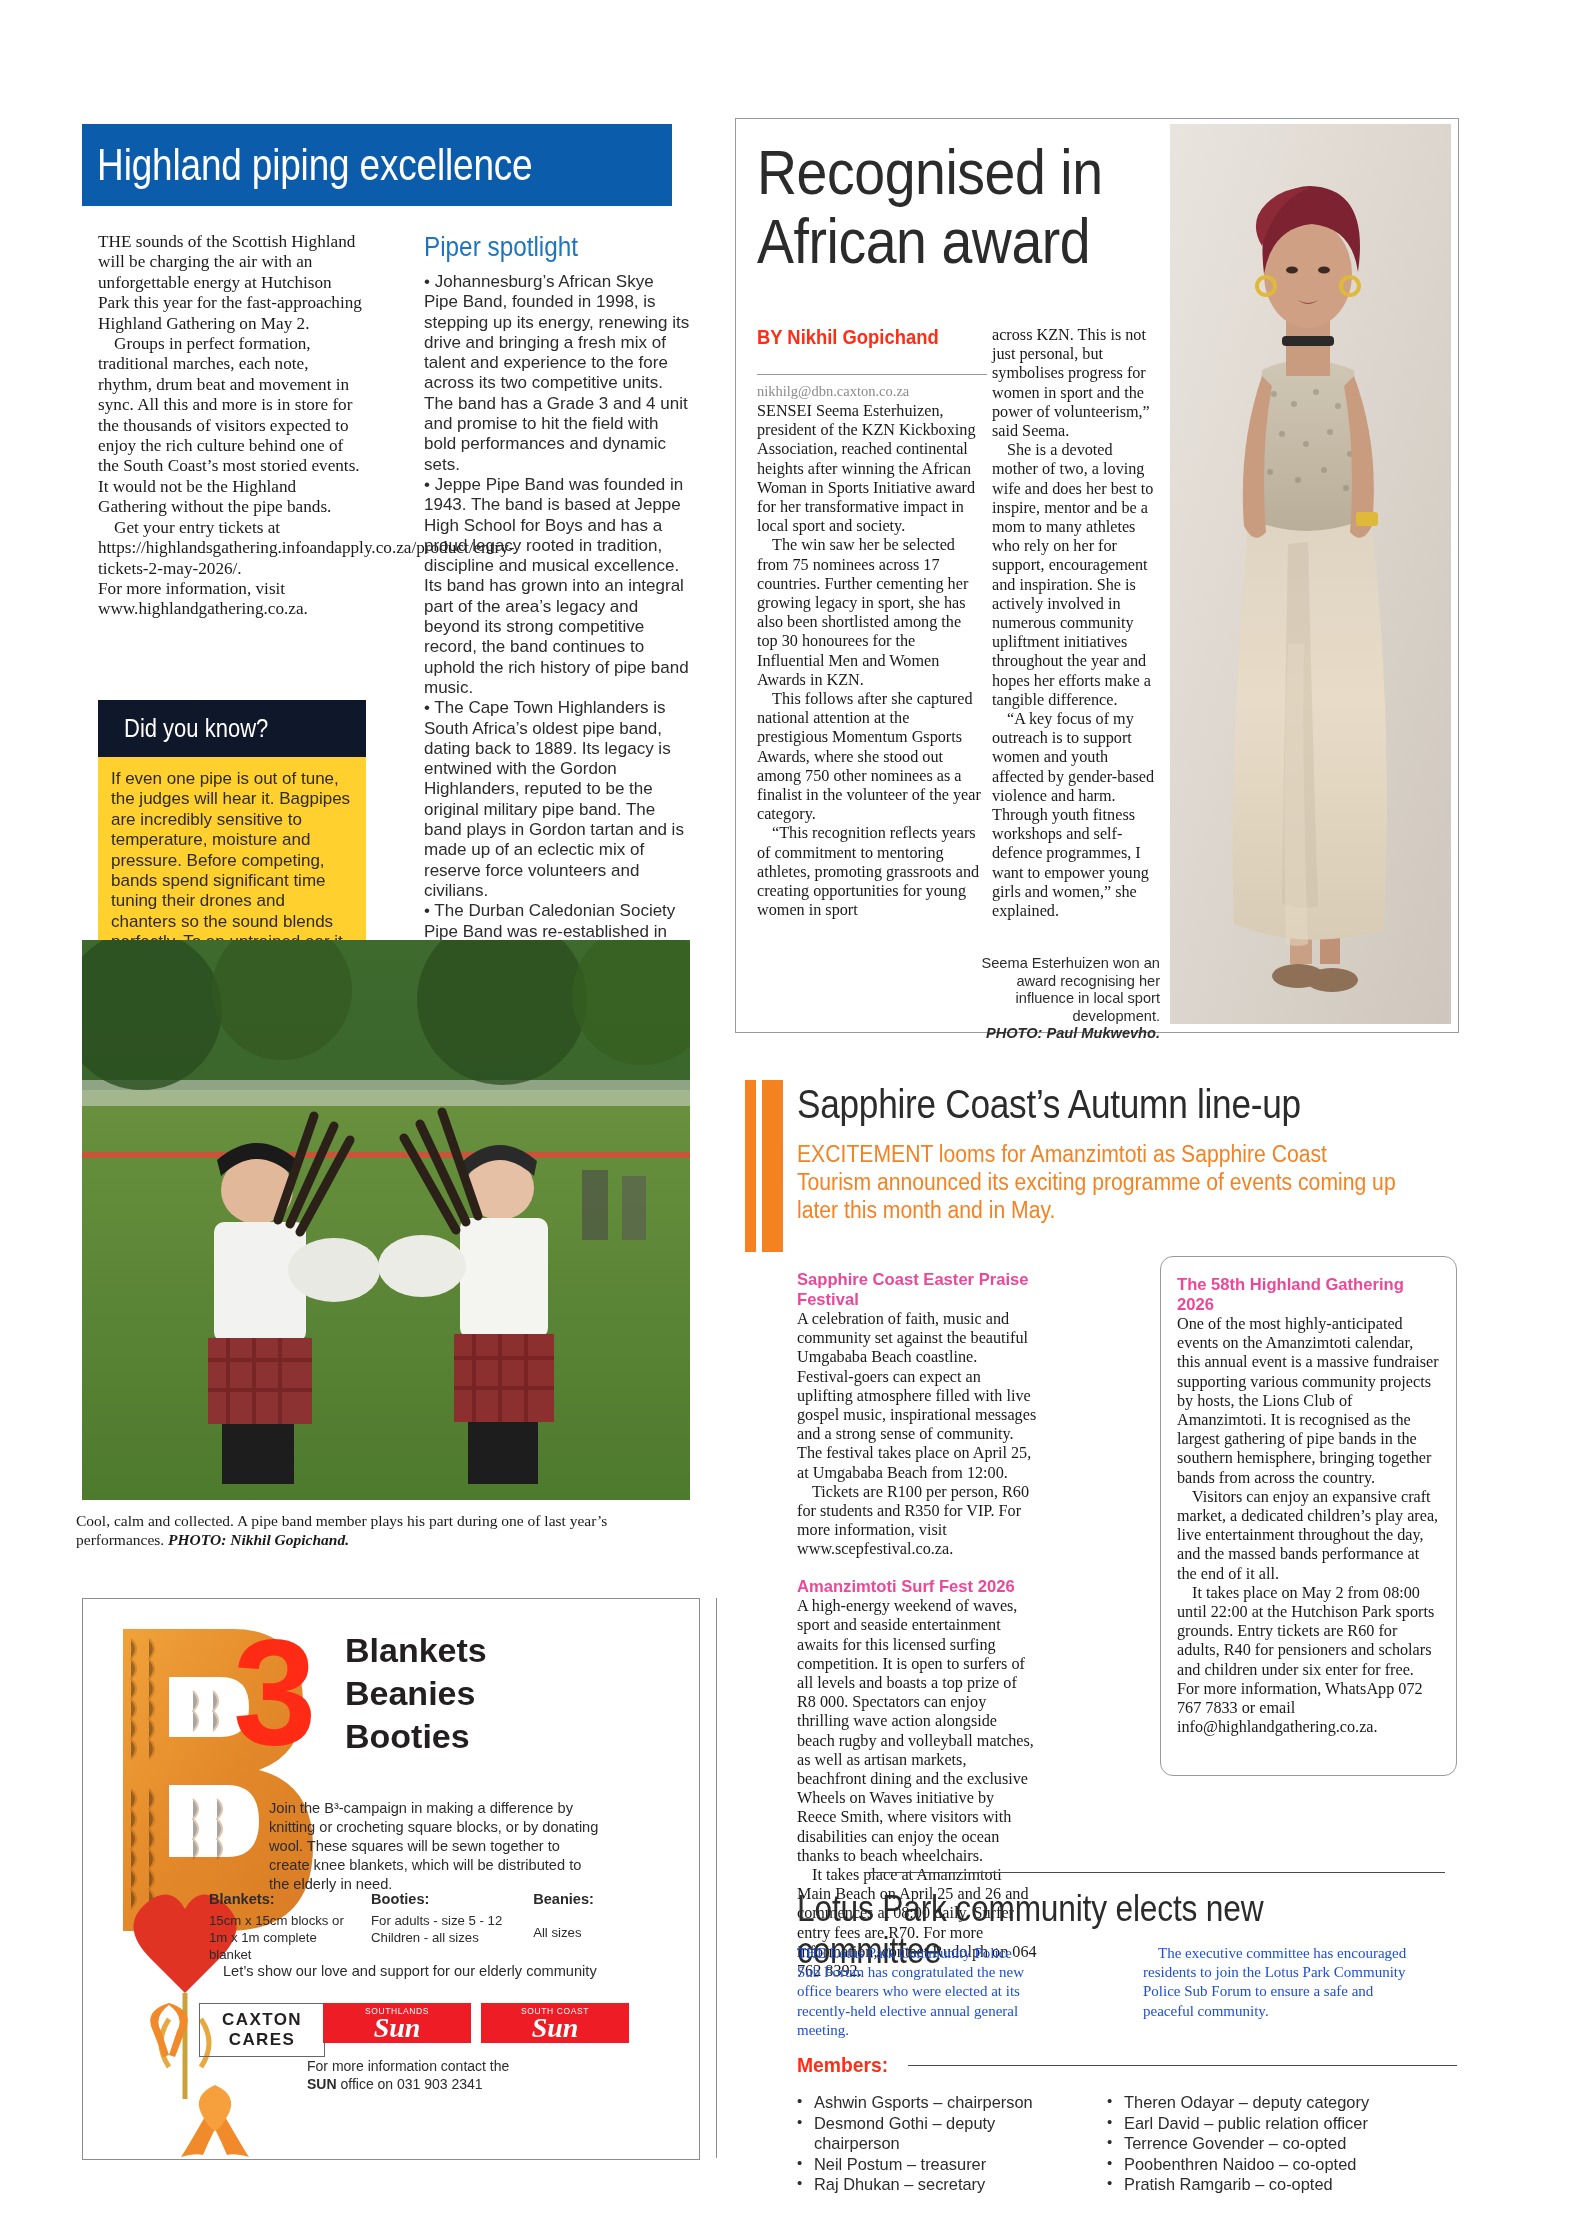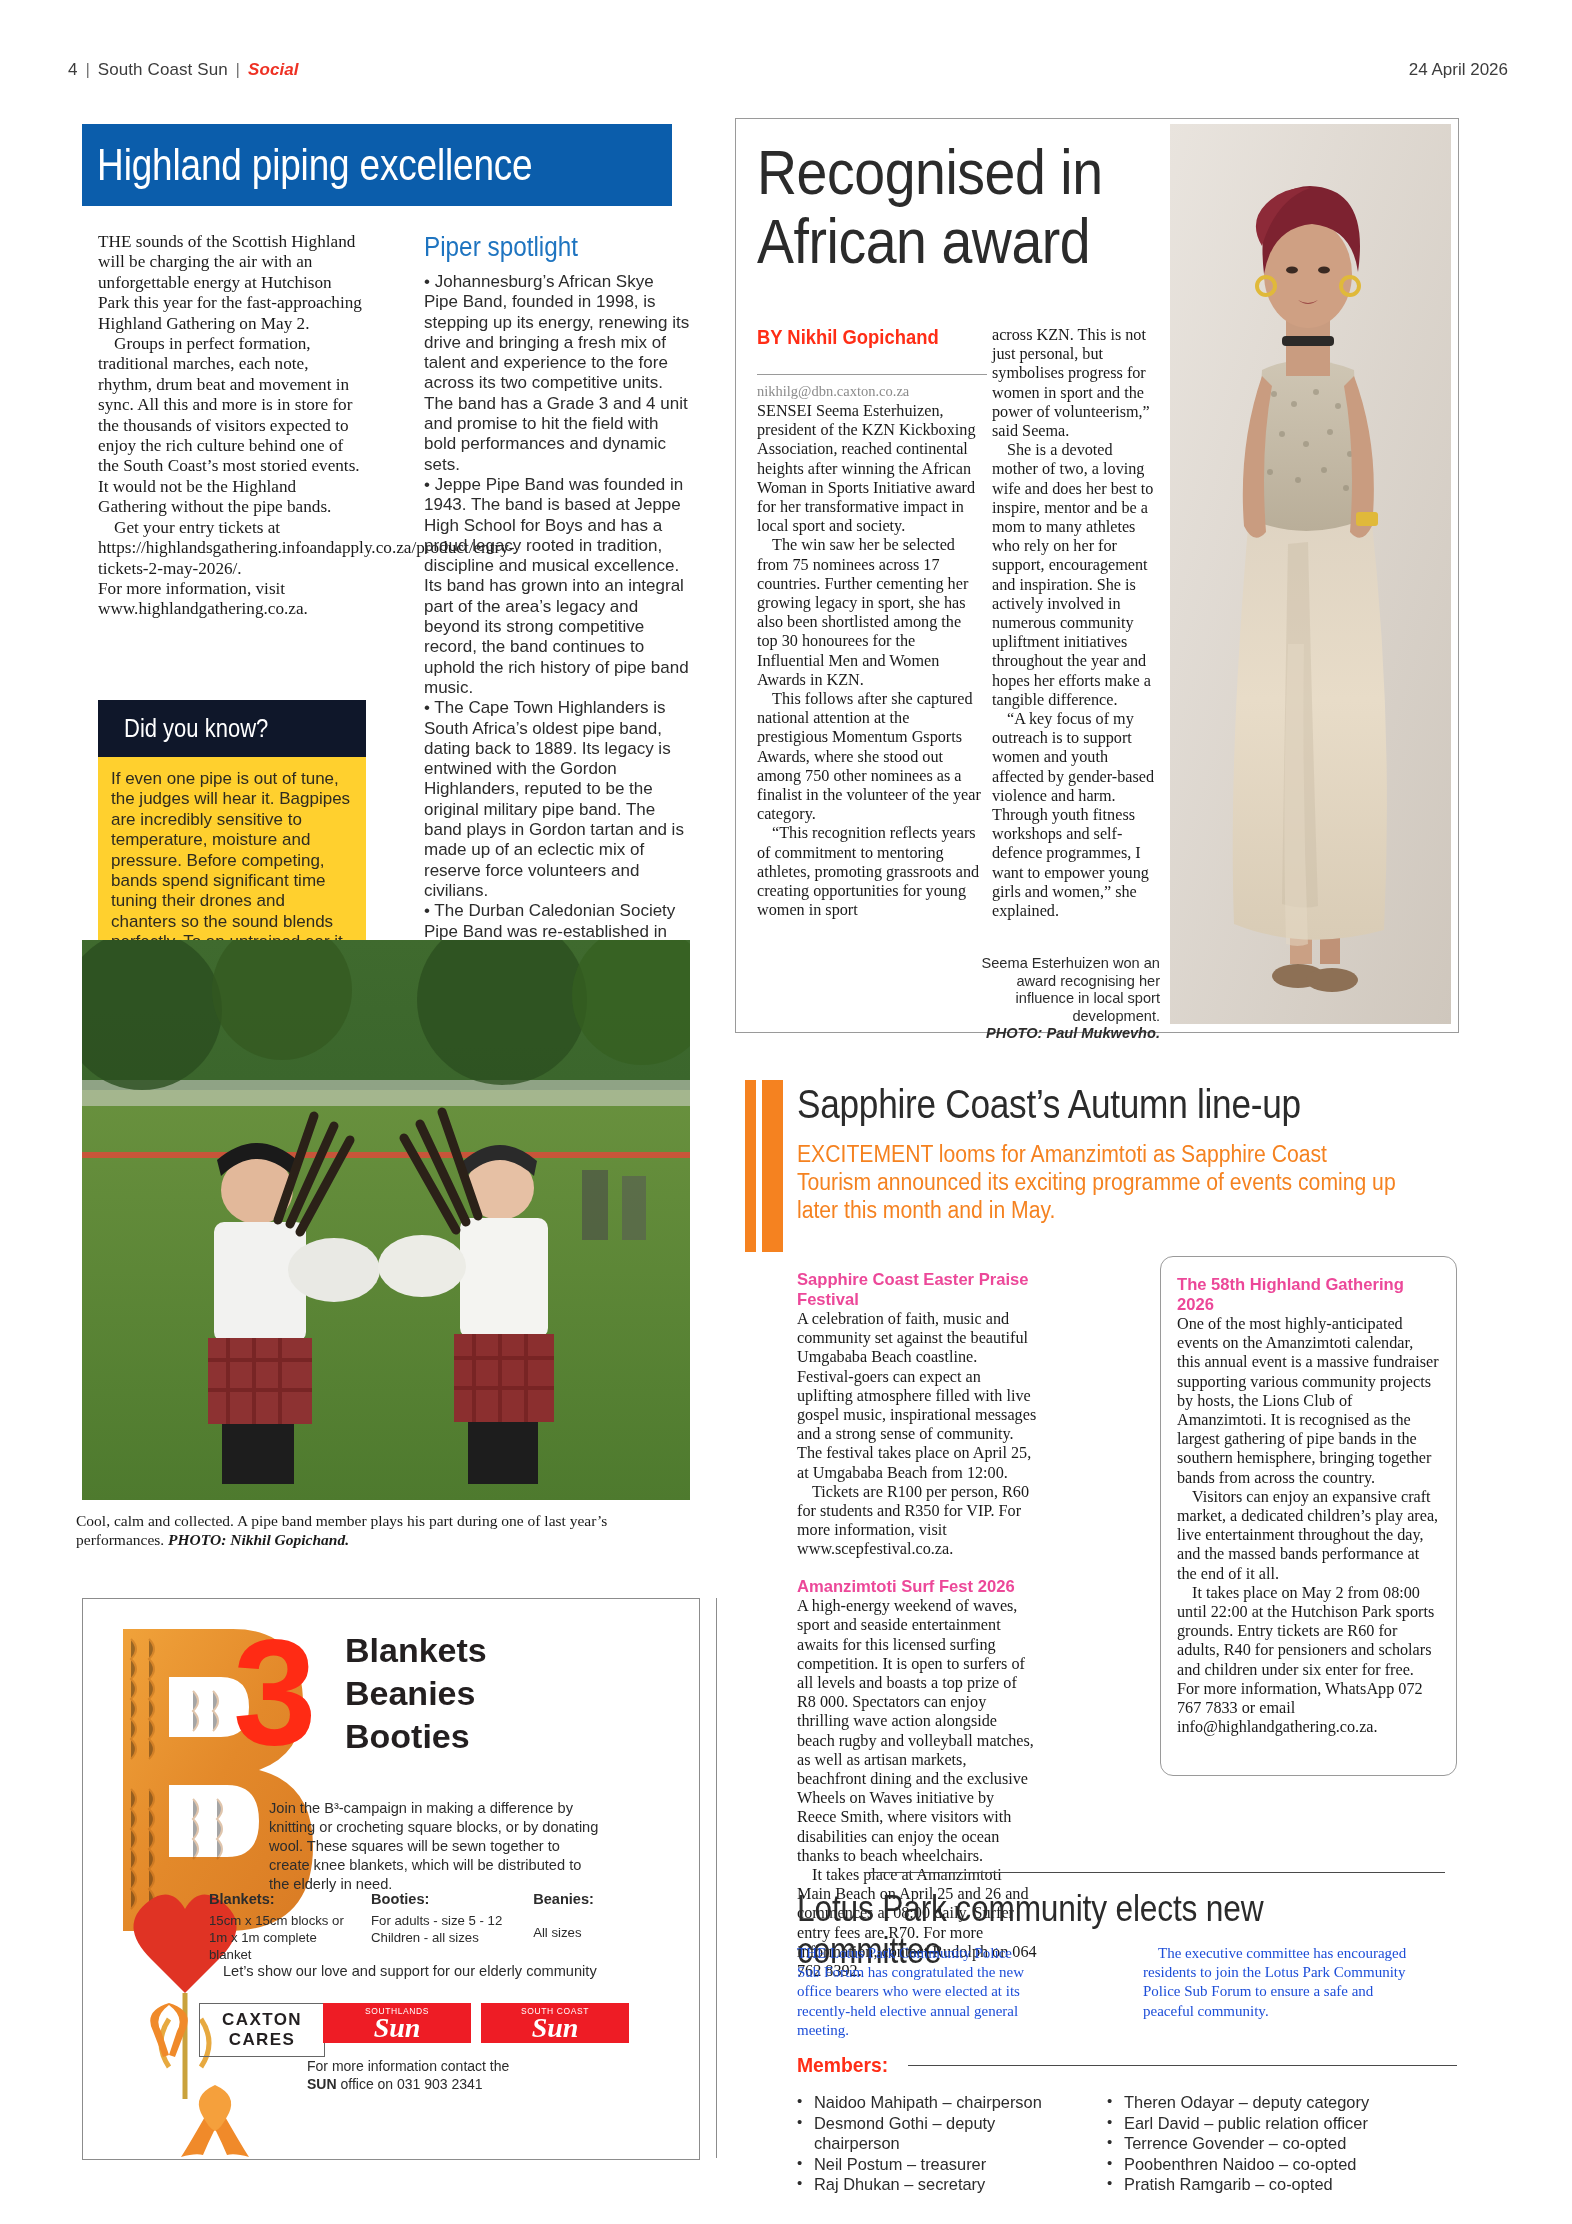--- a/index.html
+++ b/index.html
@@ -131,30 +131,20 @@
   .lp-list li{padding-left:17px;position:relative;}
   .lp-list li:before{content:"\2022";position:absolute;left:0;top:-1px;font-size:15px;}
 
   .vrule{position:absolute;background:#8c8c8c;width:1px;}
 </style>
 </head>
 <body>
 
 <div class="page">
 
-  <div class="masthead">
-    <div class="mh-left">
-      <span>4</span>
-      <span class="sep">|</span>
-      <span>South Coast Sun</span>
-      <span class="sep">|</span>
-      <span class="mh-sec">Social</span>
-    </div>
-    <div class="mh-right">24 April 2026</div>
-  </div>
 
   <div class="hl-banner">
     <span>Highland piping excellence</span>
   </div>
 
   <div class="col-a body-serif">
     <p>THE sounds of the Scottish Highland will be charging the air with an unforgettable energy at Hutchison Park this year for the fast-approaching Highland Gathering on May 2.</p>
     <p class="ind">Groups in perfect formation, traditional marches, each note, rhythm, drum beat and movement in sync. All this and more is in store for the thousands of visitors expected to enjoy the rich culture behind one of the South Coast’s most storied events. It would not be the Highland Gathering without the pipe bands.</p>
     <p class="ind">Get your entry tickets at https://highlandsgathering.infoandapply.co.za/product/entry-tickets-2-may-2026/.</p>
     <p>For more information, visit www.highlandgathering.co.za.</p>
@@ -472,21 +462,21 @@
     <p class="ind">The executive committee has encouraged residents to join the Lotus Park Community Police Sub Forum to ensure a safe and peaceful community.</p>
   </div>
 
   <div class="lp-members">
     <span class="lbl">Members:</span>
     <span class="ln"></span>
   </div>
 
   <div class="lp-list1">
     <ul class="lp-list">
-      <li>Naidoo Mahipath – chairperson</li>
+      <li>Ashwin Gsports – chairperson</li>
       <li>Desmond Gothi – deputy chairperson</li>
       <li>Neil Postum – treasurer</li>
       <li>Raj Dhukan – secretary</li>
     </ul>
   </div>
   <div class="lp-list2">
     <ul class="lp-list">
       <li>Theren Odayar – deputy category</li>
       <li>Earl David – public relation officer</li>
       <li>Terrence Govender – co-opted</li>

